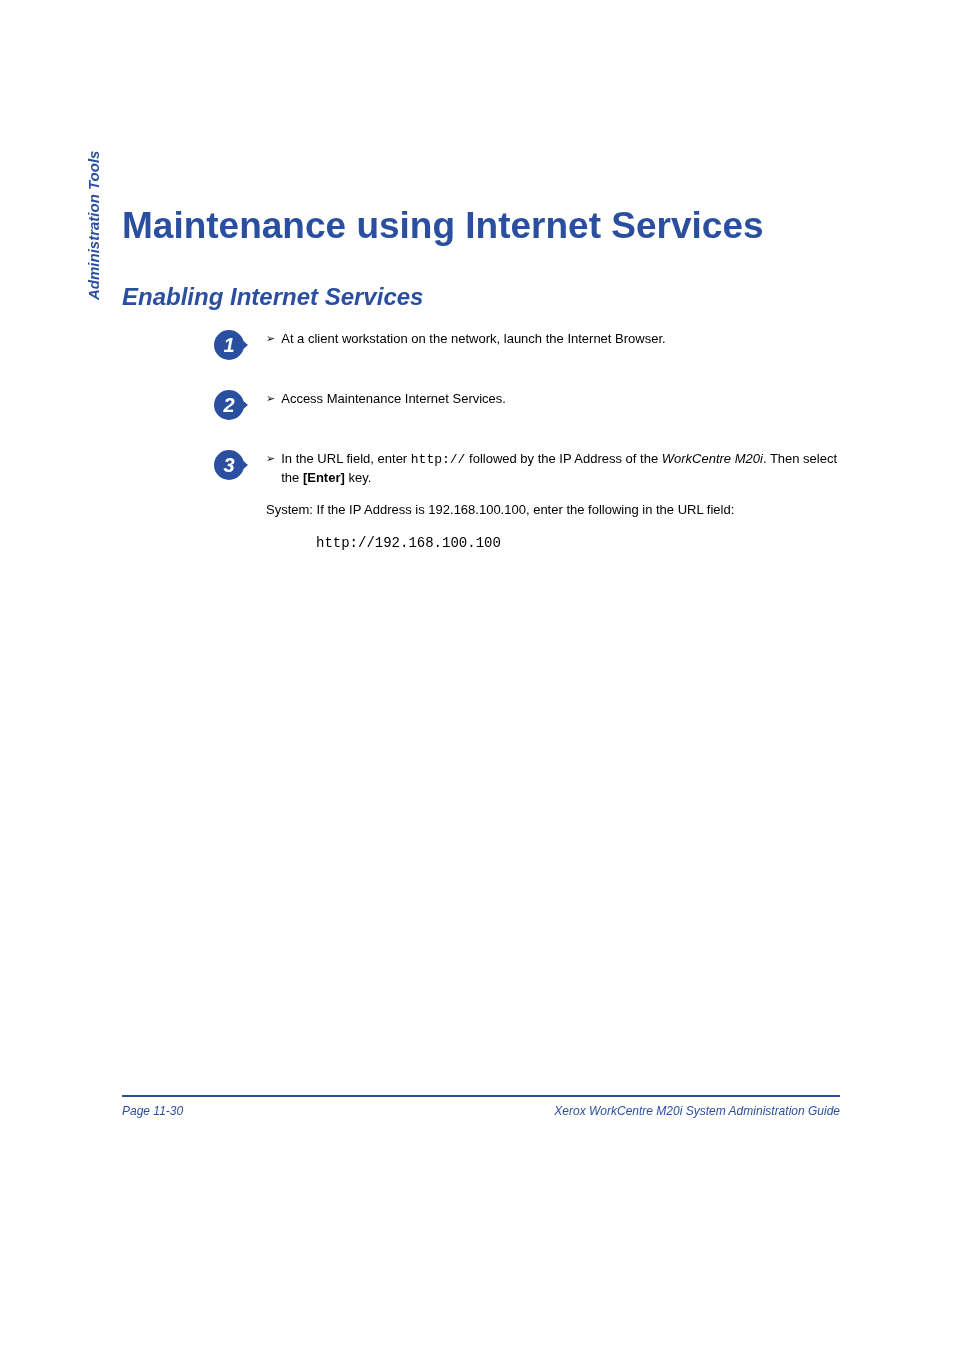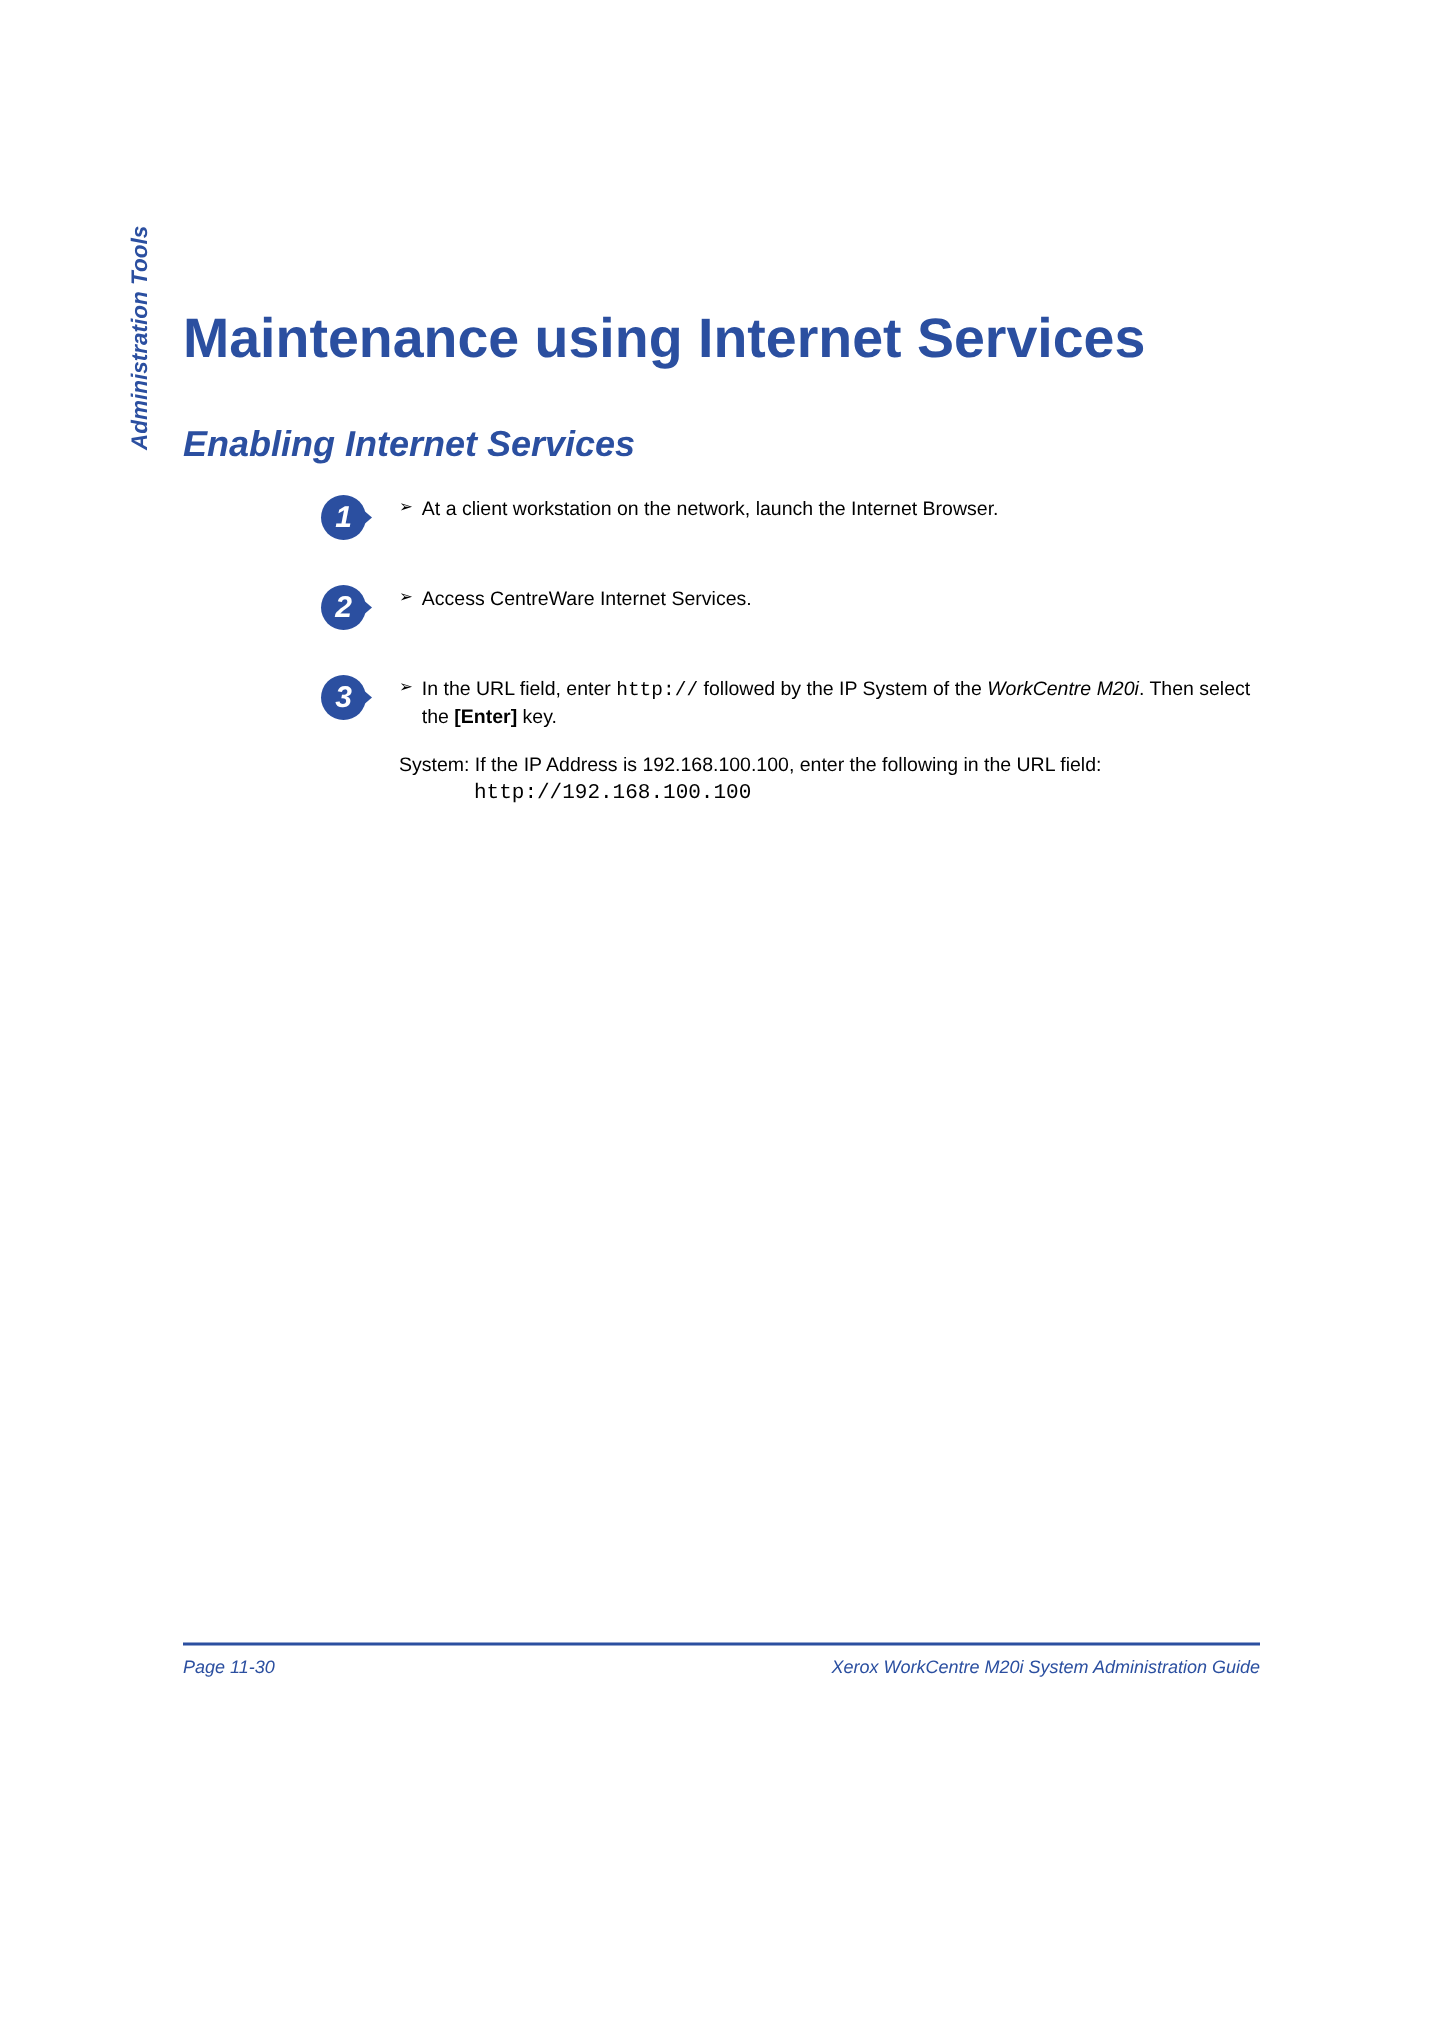--- a/index.html
+++ b/index.html
@@ -110,20 +110,21 @@
       font-style: italic;
     }
     .bold {
       font-weight: bold;
     }
     .example-line {
       margin-top: 14px;
       margin-left: 0;
     }
     .url-line {
+      margin-top: 14px;
       margin-left: 50px;
       font-family: "Courier New", Courier, monospace;
       font-size: 14px;
     }
     .footer-rule {
       position: absolute;
       left: 122px;
       top: 1095px;
       width: 718px;
       height: 2px;
@@ -163,32 +164,32 @@
       <span>At a client workstation on the network, launch the Internet Browser.</span>
     </div>
   </div>
 </div>
 
 <div class="step-row step-2">
   <div class="step-badge">2</div>
   <div class="step-content">
     <div class="bullet-line">
       <span class="bullet-tri">➢</span>
-      <span>Access CentreWare Internet Services.</span>
+      <span>Access Maintenance Internet Services.</span>
     </div>
   </div>
 </div>
 
 <div class="step-row step-3">
   <div class="step-badge">3</div>
   <div class="step-content">
     <div class="bullet-line">
       <span class="bullet-tri">➢</span>
       <span>
-        <span>In the URL field, enter </span><span class="mono">http://</span><span> followed by the IP System of the </span><span class="italic">WorkCentre M20i</span><span>. Then select the </span><span class="bold">[Enter]</span><span> key.</span>
+        <span>In the URL field, enter </span><span class="mono">http://</span><span> followed by the IP Address of the </span><span class="italic">WorkCentre M20i</span><span>. Then select the </span><span class="bold">[Enter]</span><span> key.</span>
       </span>
     </div>
     <div class="example-line">System: If the IP Address is 192.168.100.100, enter the following in the URL field:</div>
     <div class="url-line">http://192.168.100.100</div>
   </div>
 </div>
 
 <div class="footer-rule"></div>
 <div class="footer-left">Page 11-30</div>
 <div class="footer-right">Xerox WorkCentre M20i System Administration Guide</div>

